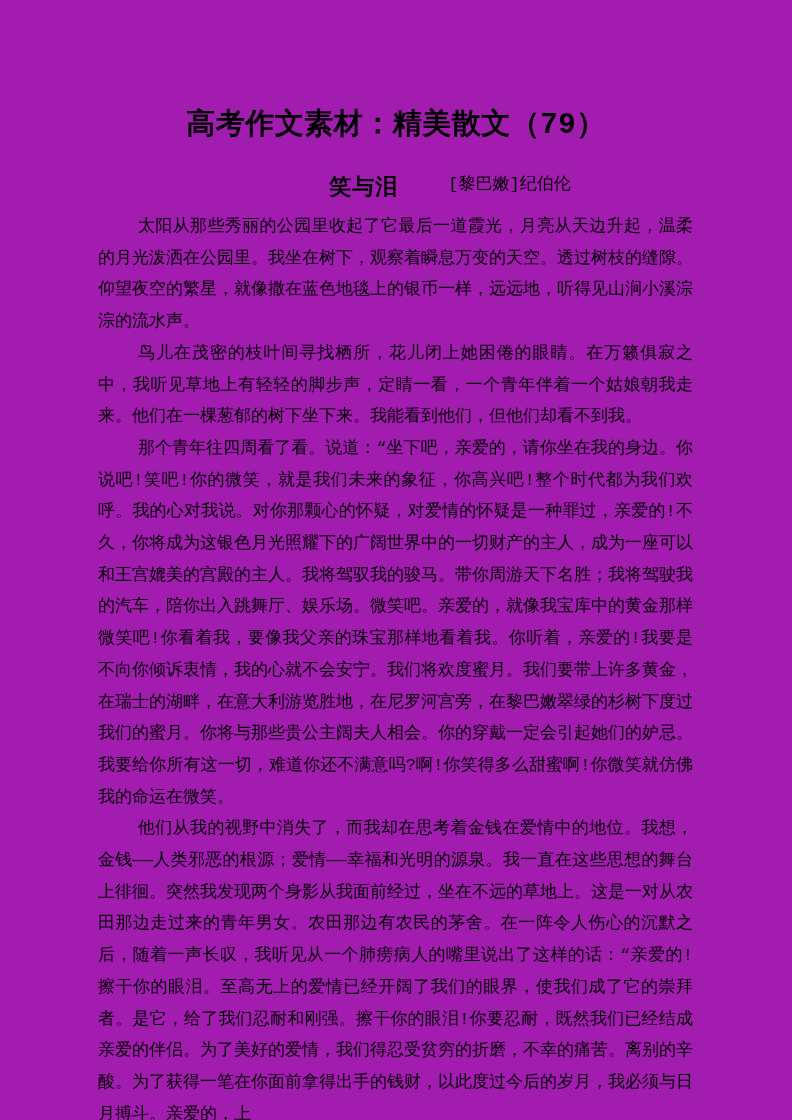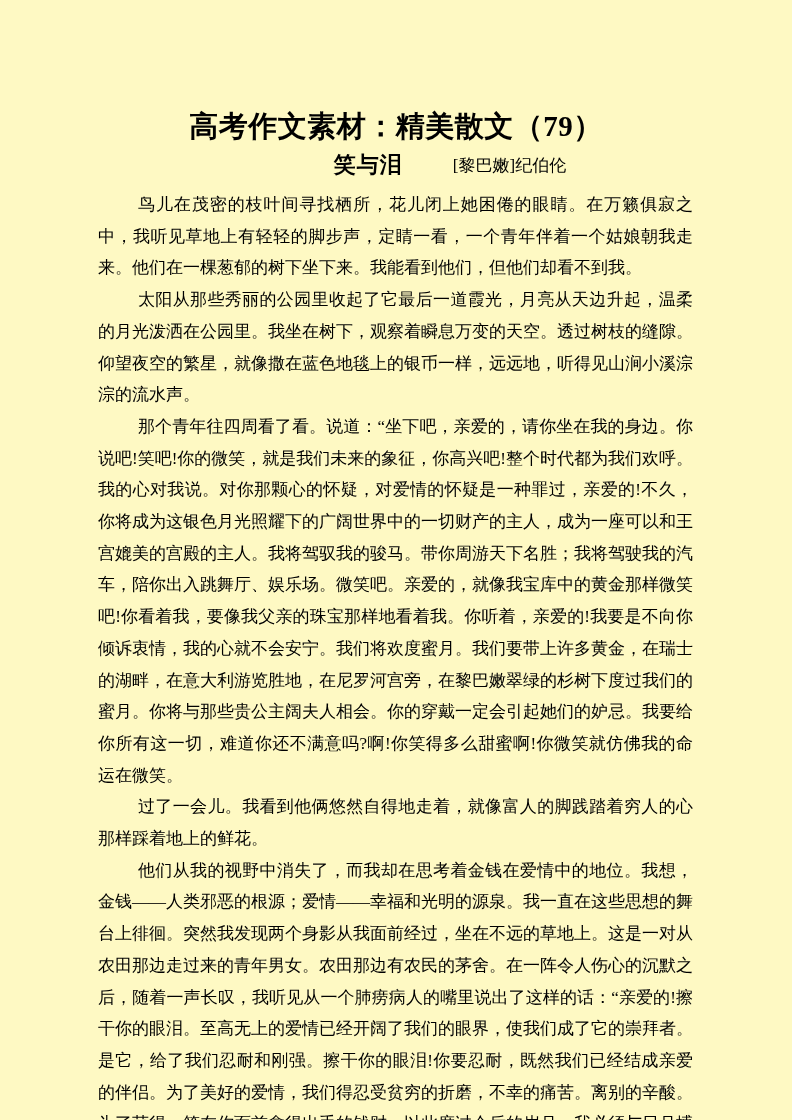--- a/index.html
+++ b/index.html
@@ -11,39 +11,40 @@
     width: 792px;
     height: 1120px;
     overflow: hidden;
     font-family: "Liberation Serif", "DejaVu Serif", serif;
     color: #000000;
   }
   .page {
     position: relative;
     width: 792px;
     height: 1120px;
-    background: #fef9c3;
+    background: #a21caf;
     box-sizing: border-box;
+    font-family: Liberation Mono, monospace;
   }
   .doc-title {
     margin: 0;
     padding-top: 104px;
     text-align: center;
     font-size: 29px;
     line-height: 44px;
     font-weight: 700;
     letter-spacing: 0.5px;
   }
   .essay-heading {
     display: flex;
     justify-content: center;
-    align-items: center;
+    align-items: flex-start;
     gap: 50px;
     padding-left: 108px; 
-    margin-top: 2px;
+    margin-top: 24px;
   }
   .essay-title {
     font-size: 22px;
     font-weight: 700;
     letter-spacing: 1px;
   }
   .essay-author {
     font-size: 17px;
     font-weight: 400;
   }
@@ -65,20 +66,19 @@
 <div class="page">
 
   <h1 class="doc-title">高考作文素材：精美散文（79）</h1>
 
   <div class="essay-heading">
     <span class="essay-title">笑与泪</span>
     <span class="essay-author">[黎巴嫩]纪伯伦</span>
   </div>
 
   <div class="doc-body">
+    <p class="para">太阳从那些秀丽的公园里收起了它最后一道霞光，月亮从天边升起，温柔的月光泼洒在公园里。我坐在树下，观察着瞬息万变的天空。透过树枝的缝隙。仰望夜空的繁星，就像撒在蓝色地毯上的银币一样，远远地，听得见山涧小溪淙淙的流水声。</p>
     <p class="para">鸟儿在茂密的枝叶间寻找栖所，花儿闭上她困倦的眼睛。在万籁俱寂之中，我听见草地上有轻轻的脚步声，定睛一看，一个青年伴着一个姑娘朝我走来。他们在一棵葱郁的树下坐下来。我能看到他们，但他们却看不到我。</p>
-    <p class="para">太阳从那些秀丽的公园里收起了它最后一道霞光，月亮从天边升起，温柔的月光泼洒在公园里。我坐在树下，观察着瞬息万变的天空。透过树枝的缝隙。仰望夜空的繁星，就像撒在蓝色地毯上的银币一样，远远地，听得见山涧小溪淙淙的流水声。</p>
     <p class="para">那个青年往四周看了看。说道：“坐下吧，亲爱的，请你坐在我的身边。你说吧!笑吧!你的微笑，就是我们未来的象征，你高兴吧!整个时代都为我们欢呼。我的心对我说。对你那颗心的怀疑，对爱情的怀疑是一种罪过，亲爱的!不久，你将成为这银色月光照耀下的广阔世界中的一切财产的主人，成为一座可以和王宫媲美的宫殿的主人。我将驾驭我的骏马。带你周游天下名胜；我将驾驶我的汽车，陪你出入跳舞厅、娱乐场。微笑吧。亲爱的，就像我宝库中的黄金那样微笑吧!你看着我，要像我父亲的珠宝那样地看着我。你听着，亲爱的!我要是不向你倾诉衷情，我的心就不会安宁。我们将欢度蜜月。我们要带上许多黄金，在瑞士的湖畔，在意大利游览胜地，在尼罗河宫旁，在黎巴嫩翠绿的杉树下度过我们的蜜月。你将与那些贵公主阔夫人相会。你的穿戴一定会引起她们的妒忌。我要给你所有这一切，难道你还不满意吗?啊!你笑得多么甜蜜啊!你微笑就仿佛我的命运在微笑。</p>
-    <p class="para">过了一会儿。我看到他俩悠然自得地走着，就像富人的脚践踏着穷人的心那样踩着地上的鲜花。</p>
     <p class="para">他们从我的视野中消失了，而我却在思考着金钱在爱情中的地位。我想，金钱——人类邪恶的根源；爱情——幸福和光明的源泉。我一直在这些思想的舞台上徘徊。突然我发现两个身影从我面前经过，坐在不远的草地上。这是一对从农田那边走过来的青年男女。农田那边有农民的茅舍。在一阵令人伤心的沉默之后，随着一声长叹，我听见从一个肺痨病人的嘴里说出了这样的话：“亲爱的!擦干你的眼泪。至高无上的爱情已经开阔了我们的眼界，使我们成了它的崇拜者。是它，给了我们忍耐和刚强。擦干你的眼泪!你要忍耐，既然我们已经结成亲爱的伴侣。为了美好的爱情，我们得忍受贫穷的折磨，不幸的痛苦。离别的辛酸。为了获得一笔在你面前拿得出手的钱财，以此度过今后的岁月，我必须与日月搏斗。亲爱的，上</p>
   </div>
 
 </div>
 
 </body></html>

